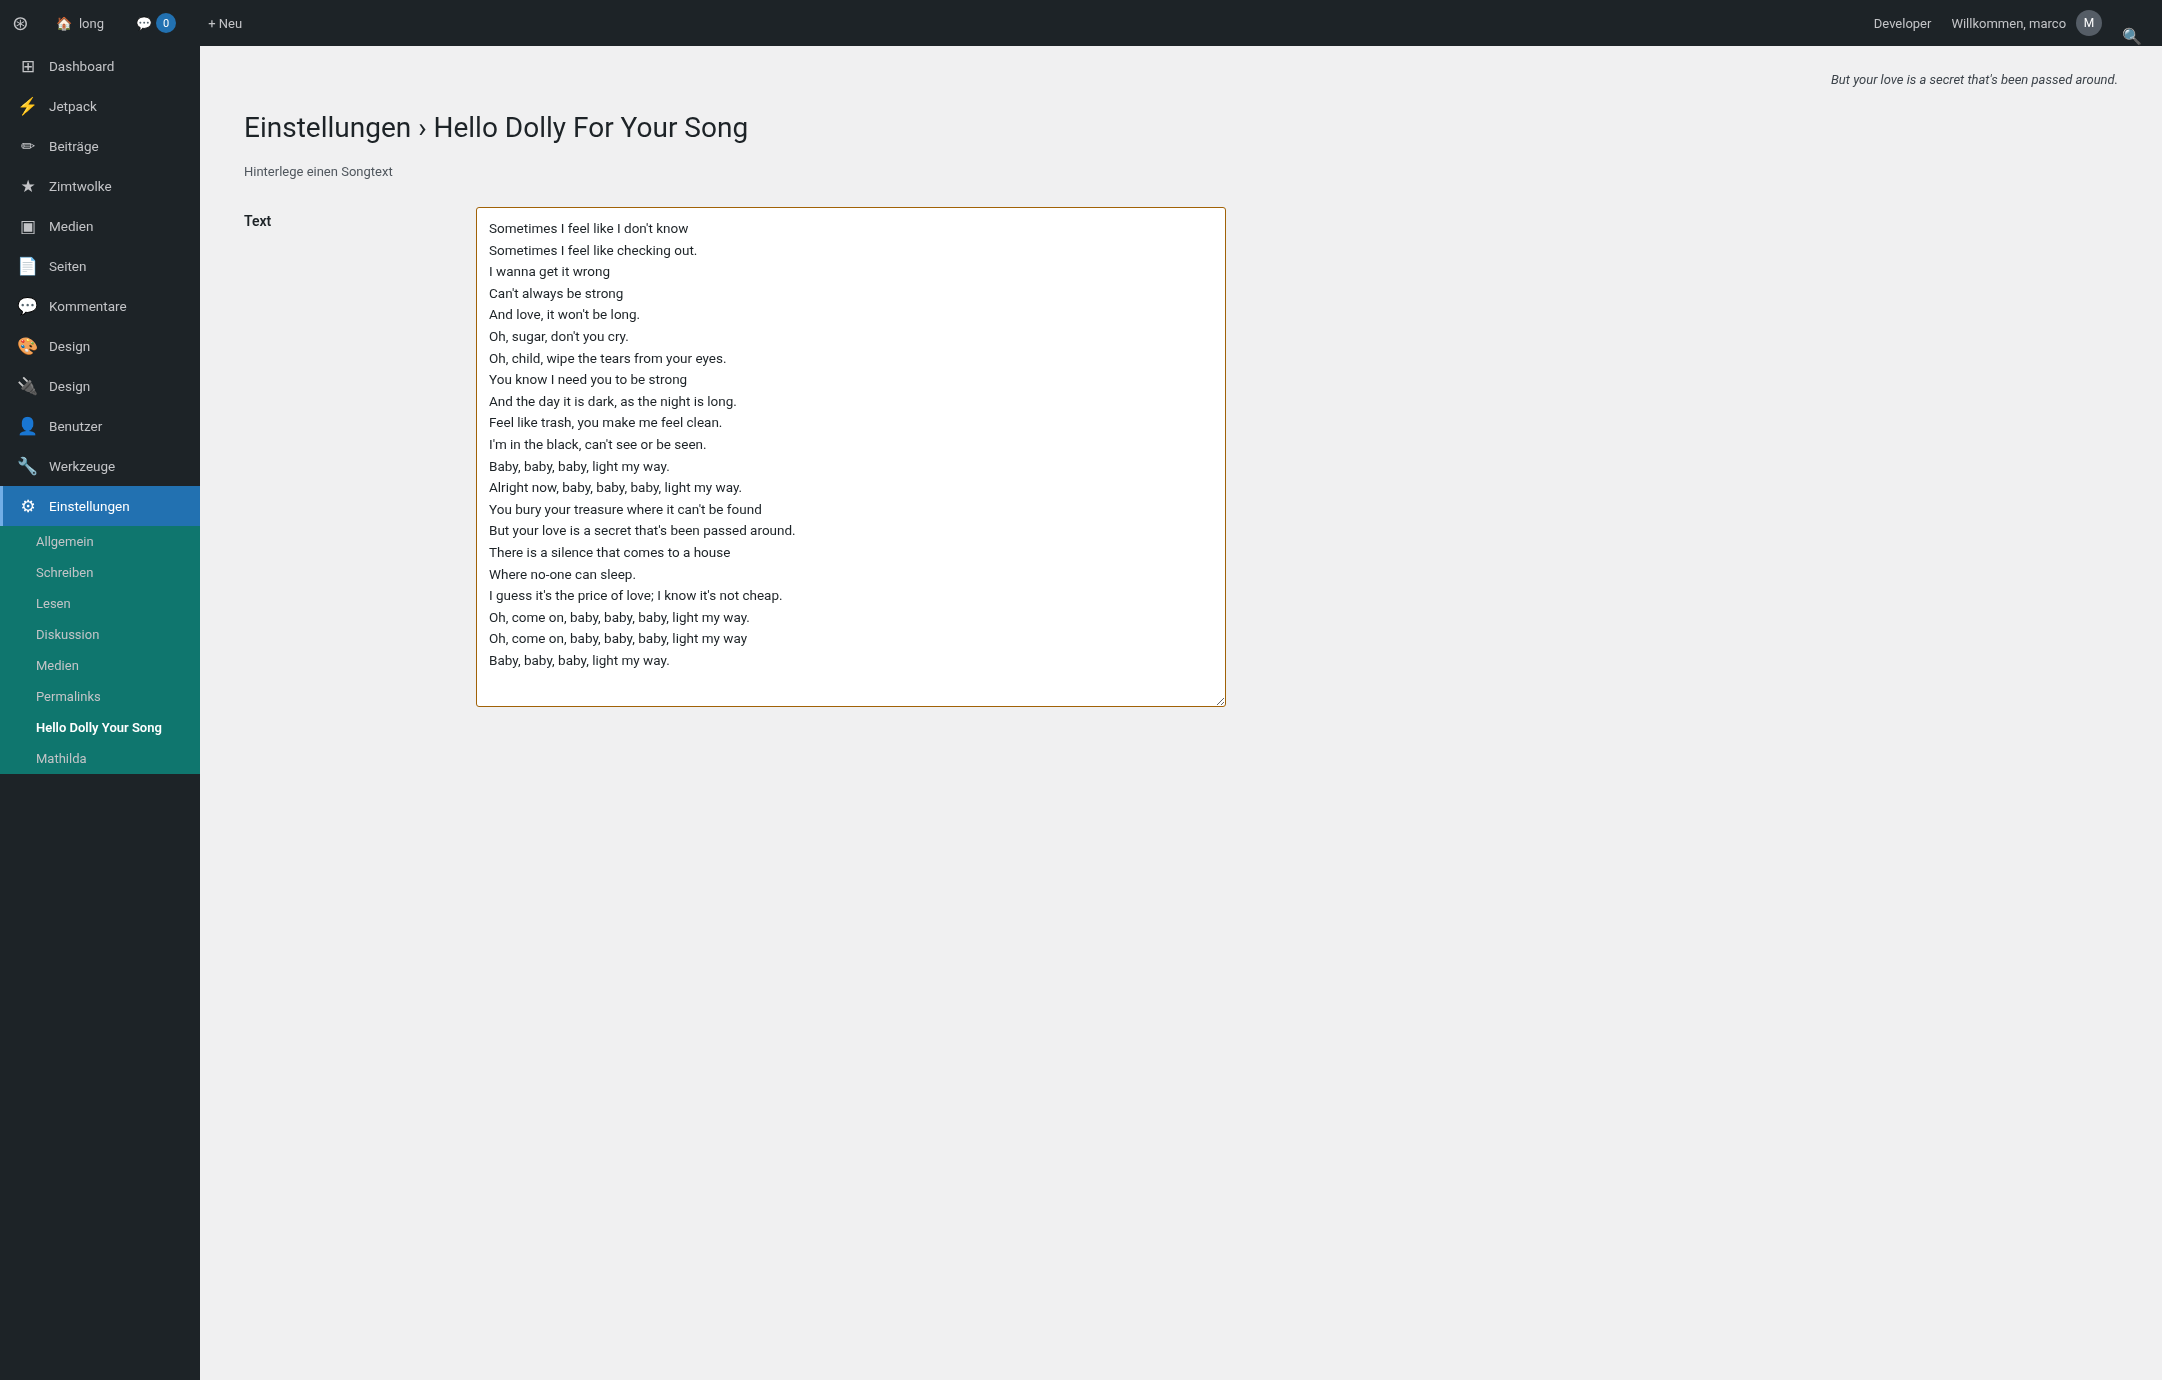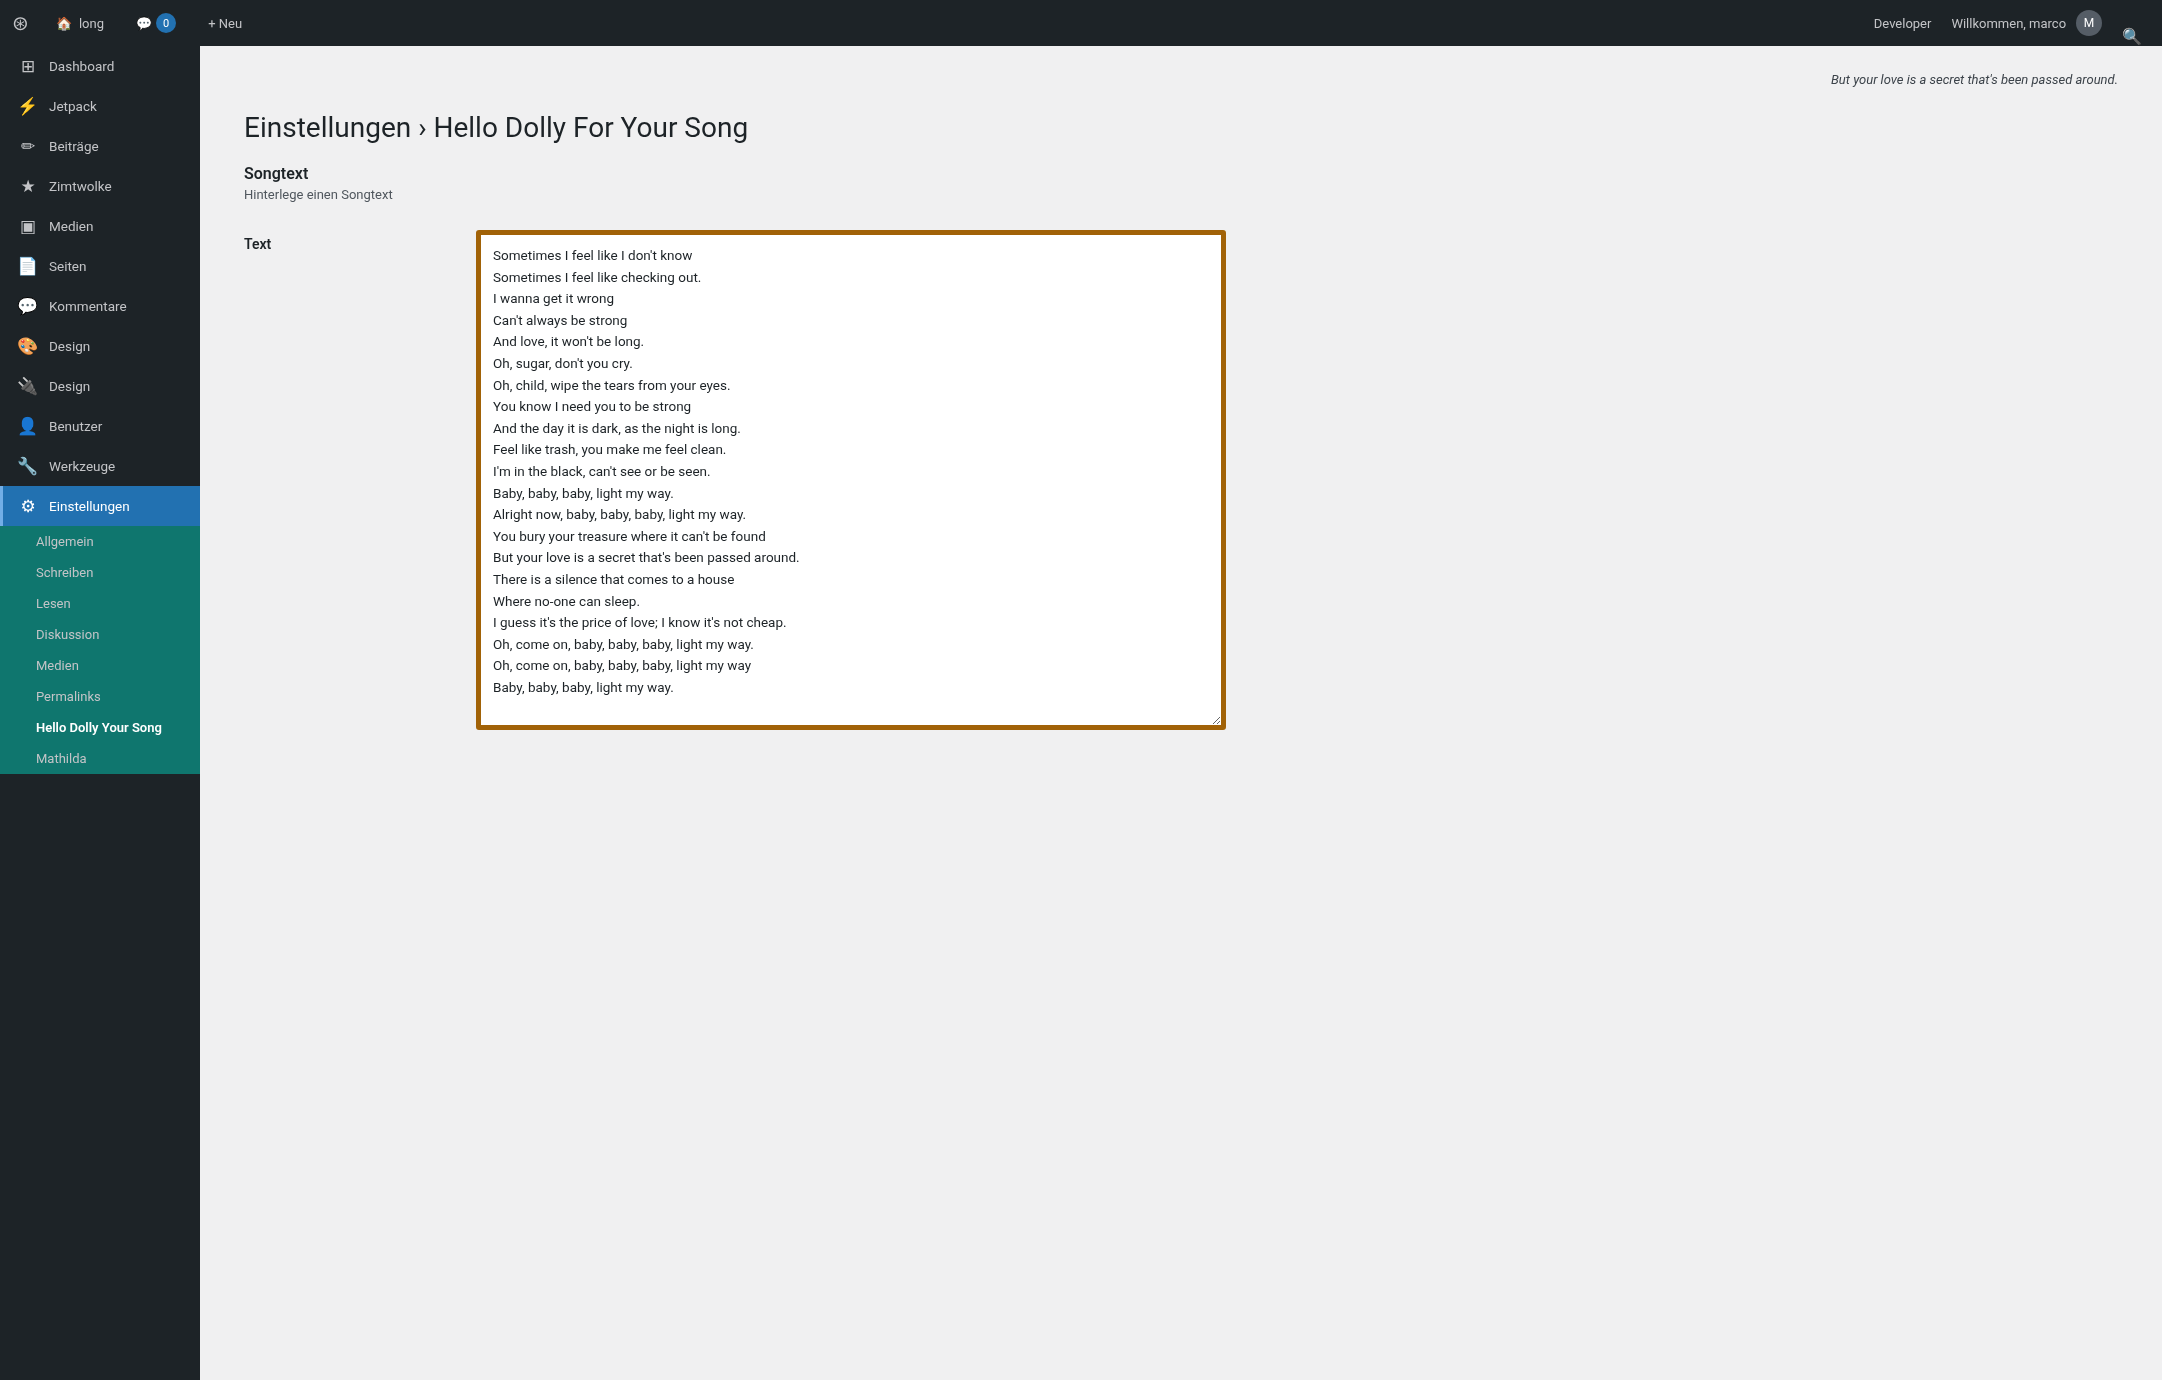--- a/index.html
+++ b/index.html
@@ -89,21 +89,21 @@
     .form-section { margin-bottom: 24px; }
     .section-title { font-size: 16px; font-weight: 600; color: #1d2327; margin-bottom: 4px; }
     .section-desc { font-size: 13px; color: #50575e; margin-bottom: 28px; }
 
     .form-row { display: flex; gap: 12px; margin-bottom: 16px; align-items: flex-start; }
     .form-label { font-size: 14px; font-weight: 600; color: #1d2327; width: 220px; flex-shrink: 0; padding-top: 6px; }
 
     textarea.form-textarea {
       width: 750px;
       height: 500px;
-      border: 5px solid #a16207;
+      border: 1px solid #a16207;
       border-radius: 3px;
       padding: 10px 12px;
       font-size: 13.5px;
       font-family: inherit;
       color: #1d2327;
       background: #fff;
       resize: vertical;
       line-height: 1.6;
     }
 
@@ -218,21 +218,20 @@
   </div>
 
   <div id="wpcontent">
     <div class="top-notice">
       <span>But your love is a secret that's been passed around.</span>
     </div>
     <div class="wrap">
       <h1 class="page-title">Einstellungen › Hello Dolly For Your Song</h1>
 
       <div class="form-section">
-        <h2 class="section-title">Songtext</h2>
         <p class="section-desc">Hinterlege einen Songtext</p>
 
         <div class="form-row">
           <label class="form-label">Text</label>
           <textarea class="form-textarea" id="lyrics-textarea" style="">Sometimes I feel like I don't know
 Sometimes I feel like checking out.
 I wanna get it wrong
 Can't always be strong
 And love, it won't be long.
 Oh, sugar, don't you cry.

